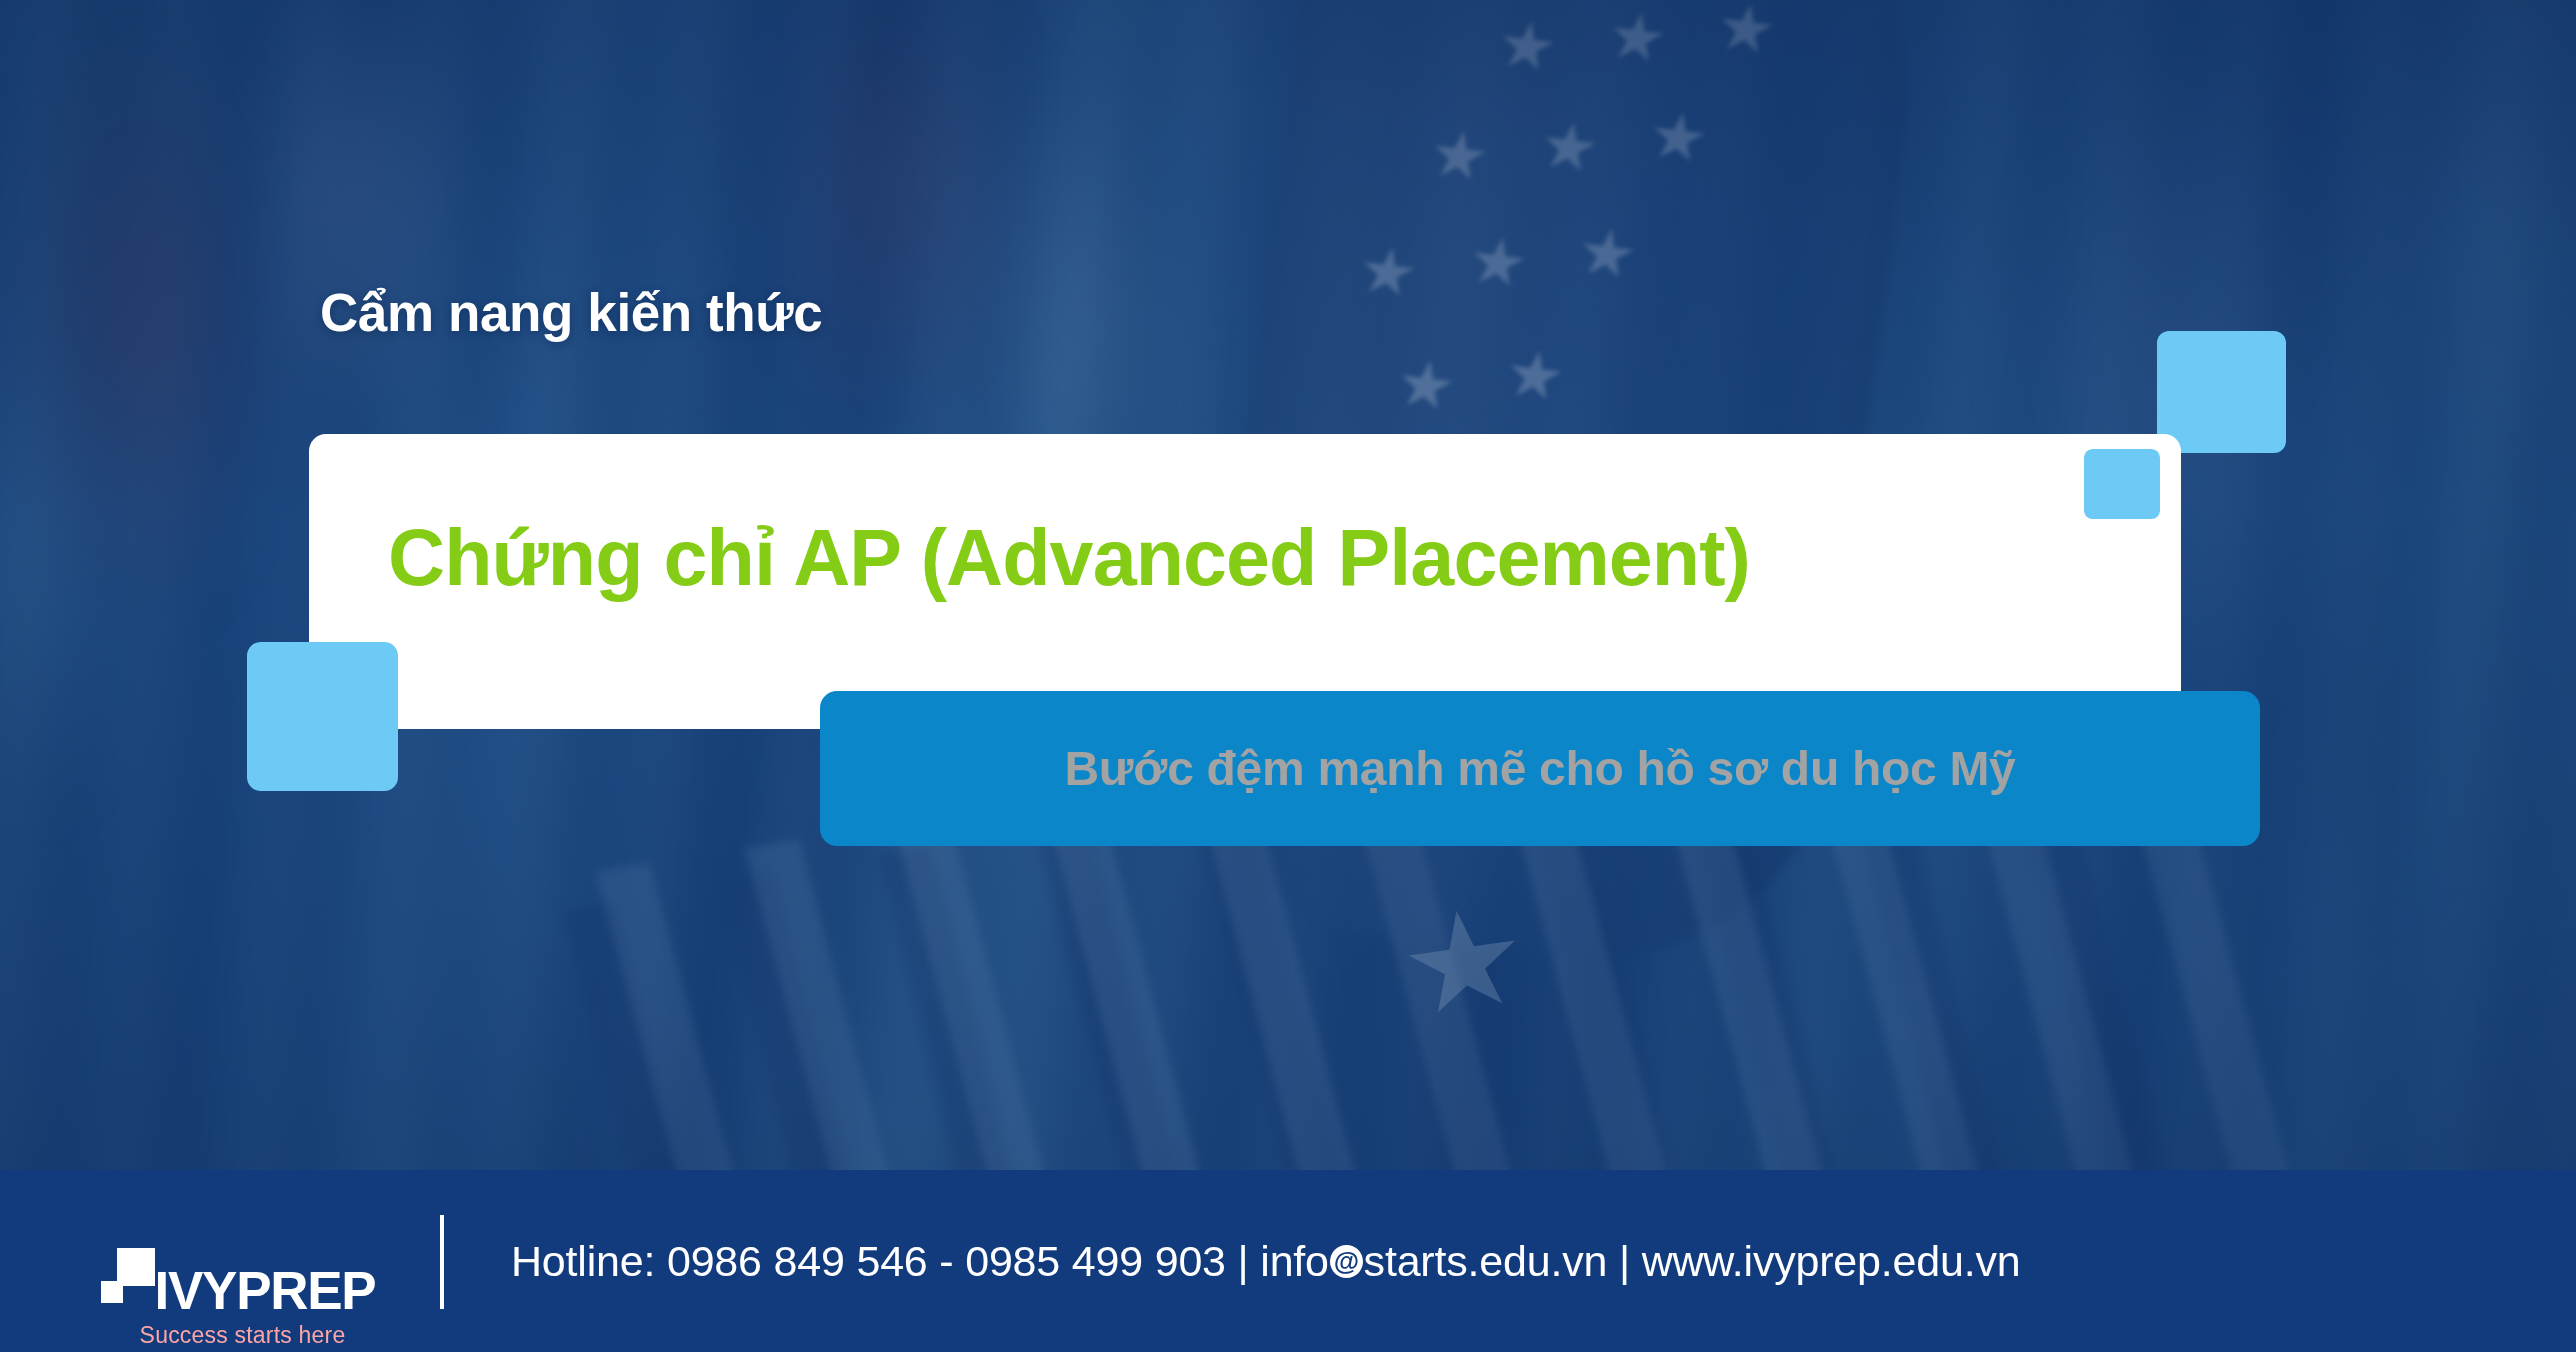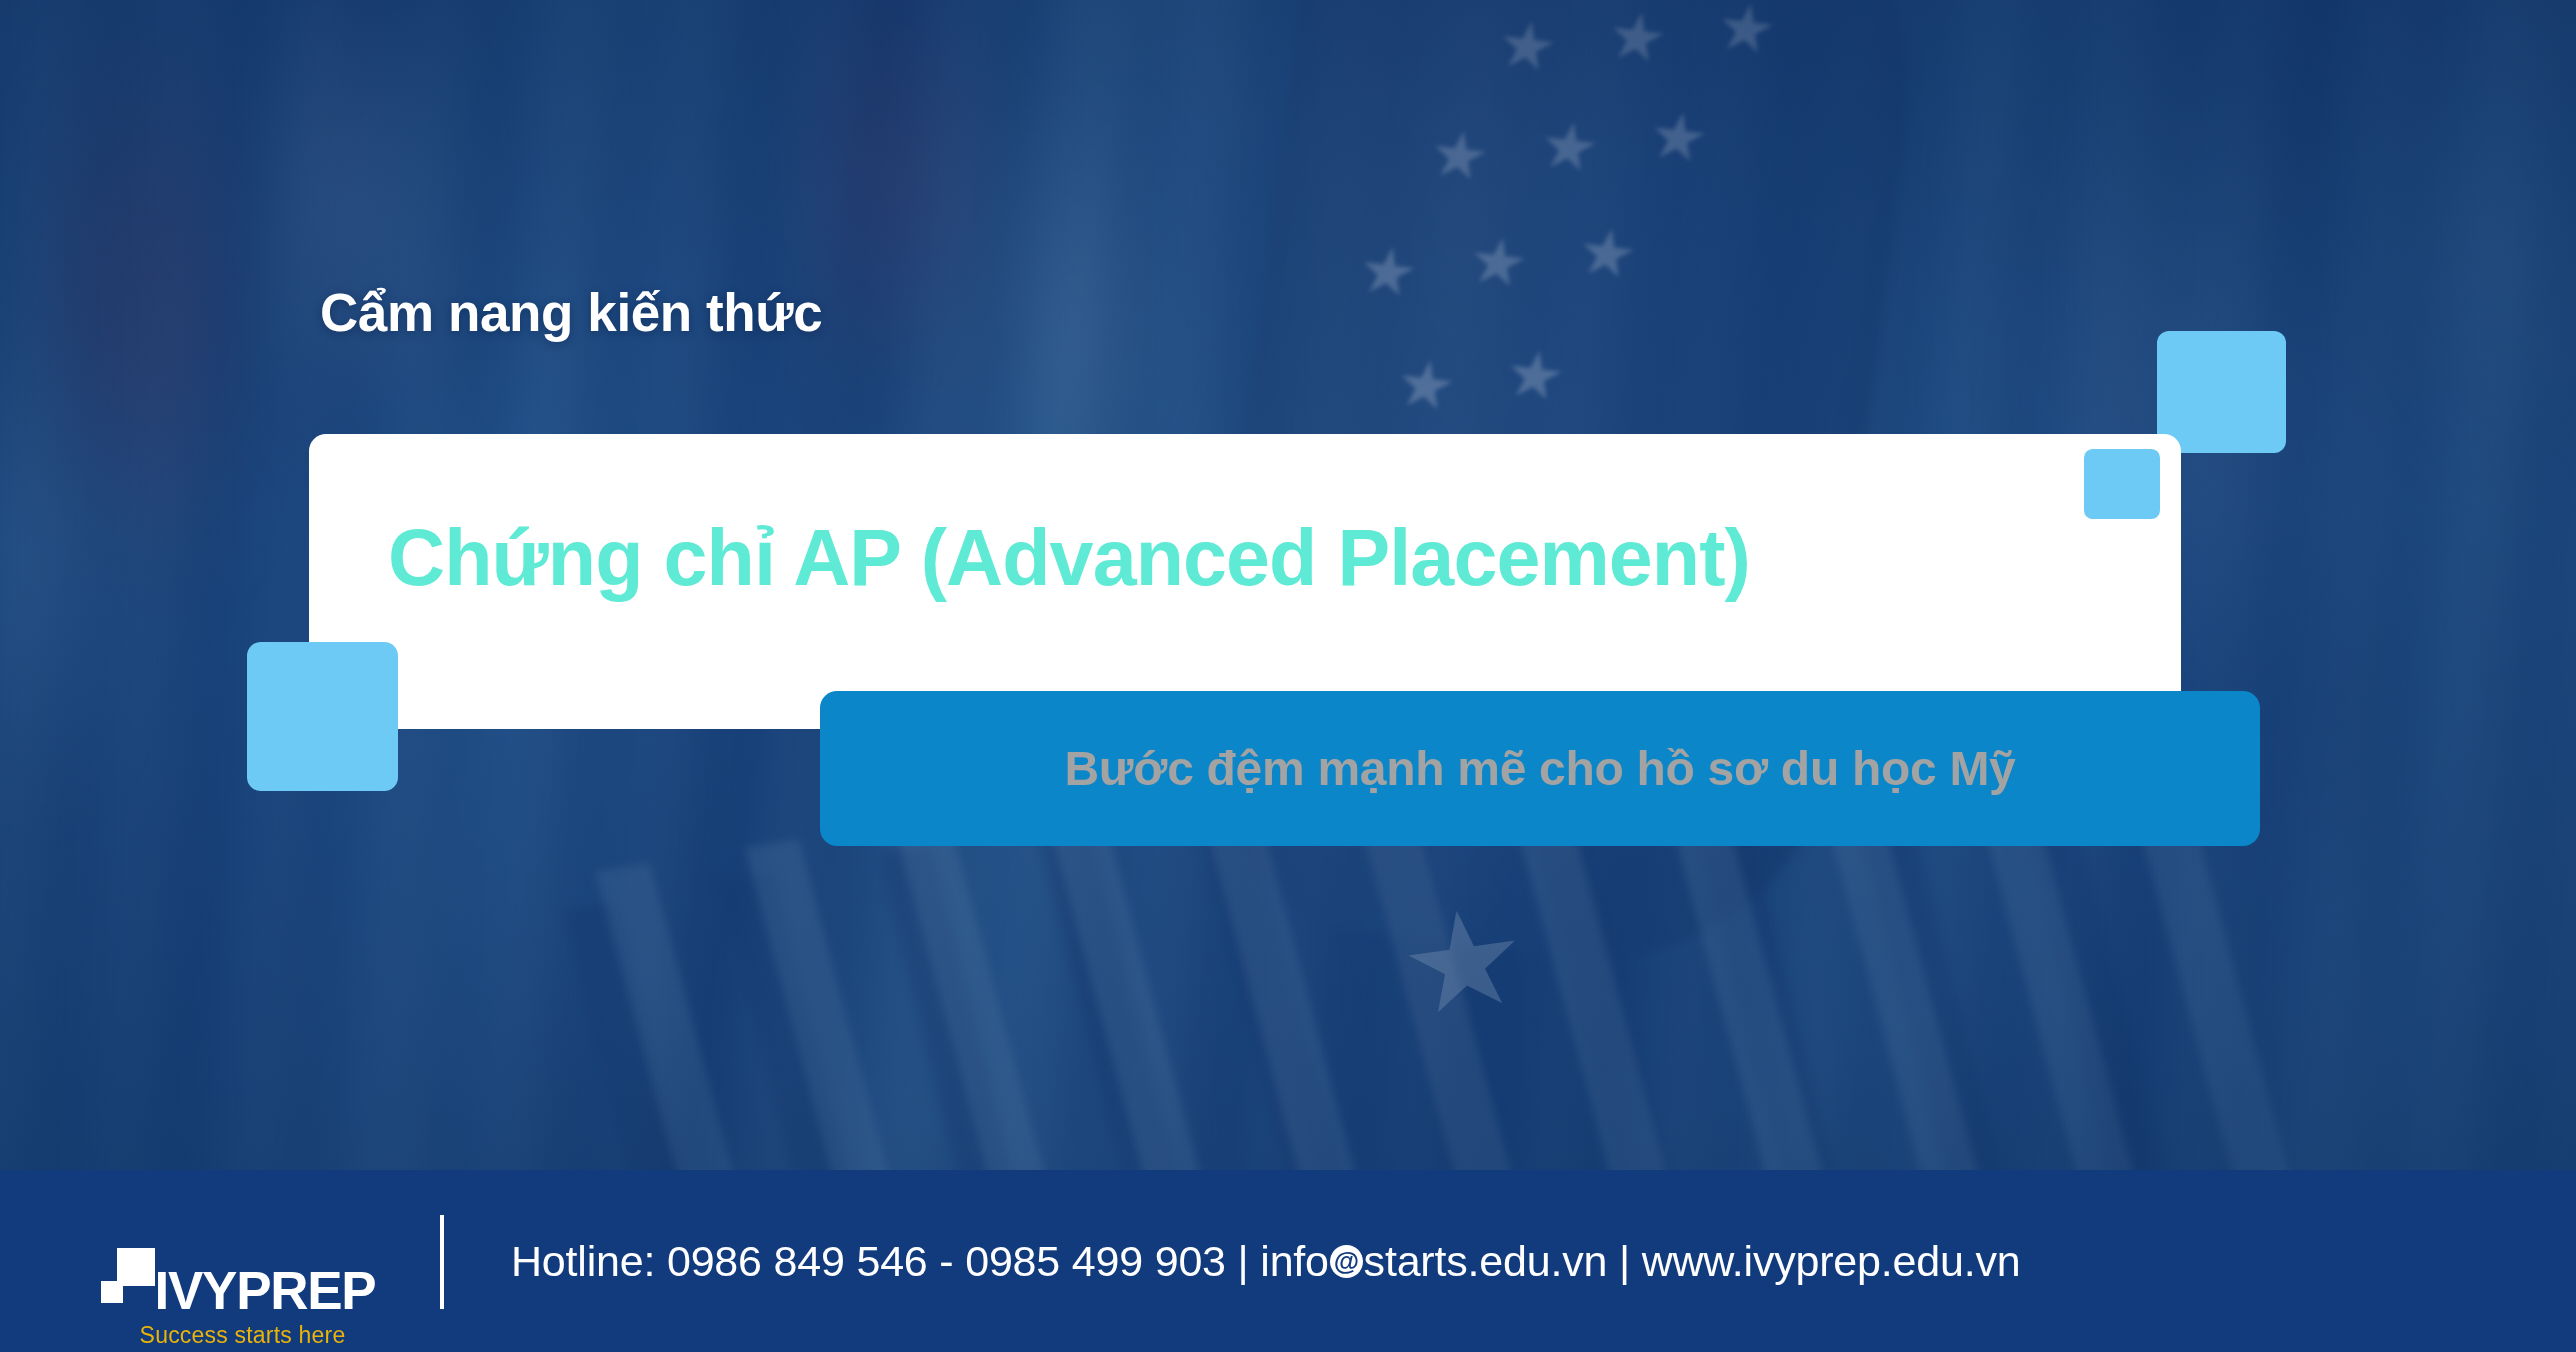--- a/index.html
+++ b/index.html
@@ -194,21 +194,21 @@
     background: #ffffff;
     border-radius: 17px 17px 0 0;
   }
   .title-text {
     position: absolute;
     left: 388px;
     top: 515px;
     width: 1795px;
     font-size: 79px;
     font-weight: 700;
-    color: #5eead4;
+    color: #84cc16;
     letter-spacing: -0.9px;
     line-height: 1.1;
     white-space: nowrap;
   }
 
   
   .subtitle-bar {
     position: absolute;
     left: 820px;
     top: 691px;
@@ -284,21 +284,21 @@
     letter-spacing: -1.3px;
     line-height: 0.82;
     margin-left: -3.4px;
     white-space: nowrap;
   }
   .logo-tagline {
     margin-top: 10.3px;
     text-align: center;
     font-size: 23px;
     font-weight: 400;
-    color: #eab308;
+    color: #fca5a5;
     letter-spacing: 0.2px;
     white-space: nowrap;
   }
   .footer-divider {
     position: absolute;
     left: 440px;
     top: 1215px;
     width: 4.3px;
     height: 94px;
     background: #ffffff;

